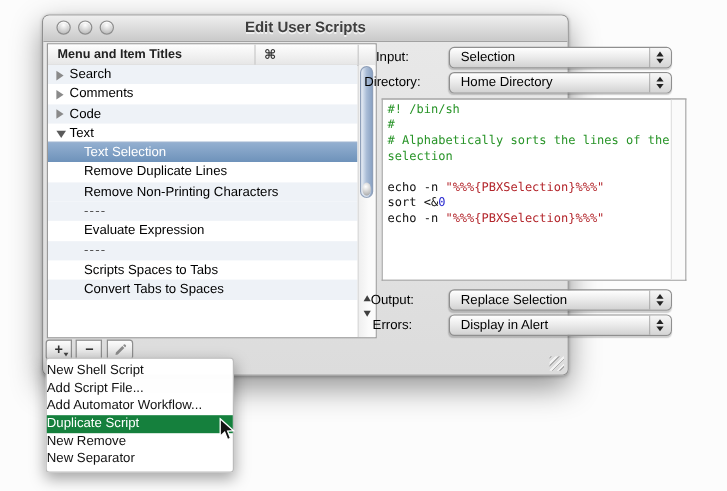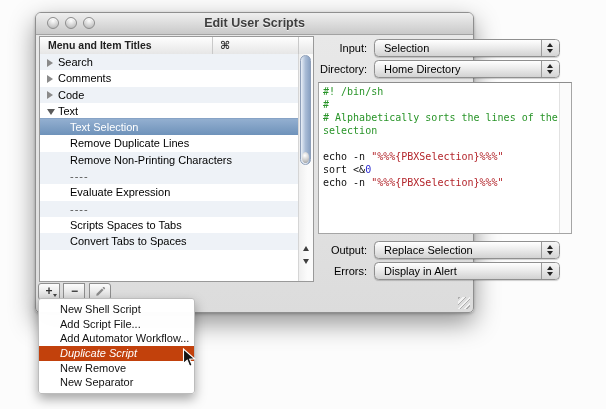--- a/index.html
+++ b/index.html
@@ -91,21 +91,21 @@
     text-align:center;font-size:12px;font-weight:bold;color:#333;line-height:15px;
   }
   .tbtn.first{border-radius:3px 0 0 3px;}
   .tbtn.last{border-radius:0 3px 3px 0;}
   .add-caret{
     position:absolute;right:2px;bottom:2px;width:0;height:0;
     border-top:3.5px solid #444;border-left:2.8px solid transparent;border-right:2.8px solid transparent;
   }
 
   
-  .field-label{position:absolute;width:80px;left:251px;text-align:right;font-size:11px;color:#000;}
+  .field-label{position:absolute;width:80px;left:251px;text-align:center;font-size:11px;color:#000;}
   .fl-input{top:29px}.fl-dir{top:50px}.fl-out{top:231px}.fl-err{top:252px}
   .popup{
     position:absolute;left:338px;width:186px;height:18px;box-sizing:border-box;
     border:1px solid #8f8f8f;border-radius:4.5px;
     background:linear-gradient(#ffffff,#ececec 45%,#d2d2d2);
     box-shadow:0 1px 1px rgba(0,0,0,.18);
   }
   .pp-input{top:26px}.pp-dir{top:47px}.pp-out{top:228px}.pp-err{top:249px}
   .popup .val{position:absolute;left:9px;top:2px;font-size:11px;color:#000;}
   .cap{
@@ -142,22 +142,22 @@
   }
 
   
   .context-menu{
     position:absolute;left:38px;top:298px;width:157px;z-index:50;
     background:rgba(255,255,255,.98);
     border:1px solid #bcbcbc;border-radius:3px;
     box-shadow:0 5px 12px rgba(0,0,0,.35);
     padding:3px 0;box-sizing:border-box;
   }
-  .menu-item{height:14.7px;line-height:14.7px;font-size:11px;color:#111;padding-left:21px;white-space:nowrap;}
-  .menu-item.hl{background:#c2410c;color:#fff;font-style:italic;}
+  .menu-item{height:14.7px;line-height:14.7px;font-size:11px;color:#111;white-space:nowrap;}
+  .menu-item.hl{background:#15803d;color:#fff;}
 
   .cursor{position:absolute;left:182px;top:348px;z-index:60;}
 </style>
 </head>
 <body>
 
 <div class="window">
   <div class="titlebar">
     <div class="light l1"></div>
     <div class="light l2"></div>

